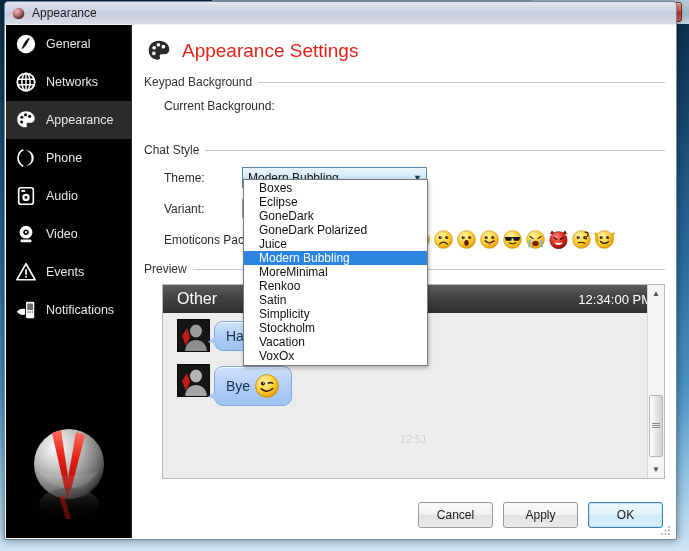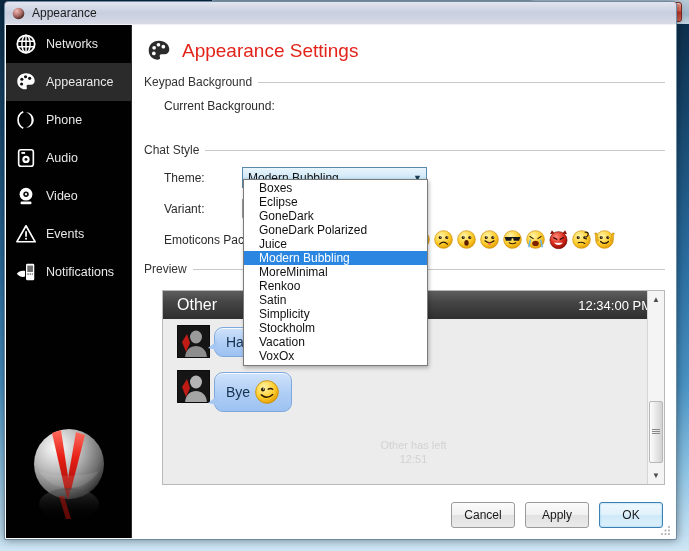--- a/index.html
+++ b/index.html
@@ -149,21 +149,21 @@
   }
   #theme-list .opt.sel { background: #2a86e0; color: #fff; }
 
   
   #emoticons { display: flex; align-items: center; gap: 2px; margin-left: 4px; }
   .emo { width: 21px; height: 21px; flex: none; }
 
   
   #preview-box {
     position: relative;
-    height: 195px; margin-top: 14px; margin-left: 18px;
+    height: 195px; margin-top: 8px; margin-left: 18px;
     border: 1px solid #b9b9b9; background: #ececec;
     overflow: hidden;
   }
   #chat-header {
     height: 28px;
     background: linear-gradient(180deg,#5e5e5e 0%, #454545 40%, #2f2f2f 100%);
     color: #fff; display: flex; align-items: center;
     justify-content: space-between; padding: 0 12px 0 14px;
   }
   #chat-header .who { font-size: 16px; }
@@ -208,21 +208,21 @@
     border: 1px solid #b7b7b7; border-radius: 2px; cursor: pointer;
     display: flex; align-items: center; justify-content: center;
   }
   .grip { width: 8px; height: 6px; }
   .grip div { height: 1px; background: #888; margin-bottom: 1px; }
 
   #footer {
     position: absolute; right: 12px; bottom: 10px;
     display: flex; gap: 10px;
   }
-  #footer .btn { width: 64px; text-align: center; padding: 5px 0; }
+  #footer .btn { width: 75px; text-align: center; padding: 5px 0; }
   #resize-grip { position: absolute; right: 3px; bottom: 2px; width: 12px; height: 12px; }
 </style>
 </head>
 <body>
 
 <div id="bg-window">
   <div class="bgbar"></div>
   <div class="bgstrip"></div>
   <div class="bgchip" style="left:100px;width:58px;"></div>
   <div class="bgchip" style="left:170px;width:62px;"></div>
@@ -247,20 +247,27 @@
       </defs>
       <circle cx="8" cy="8" r="6.2" fill="url(#tlg)"></circle>
     </svg>
     <span class="tl-text">Appearance</span>
   </div>
 
   <div id="body-area">
 
     <div id="sidebar">
 
+      <div class="side-item">
+        <svg class="si-icon" viewBox="0 0 24 24">
+          <circle cx="12" cy="12" r="10" fill="#fff"></circle>
+          <path d="M7 18 C11 16 15 10 16 5 C12 7 9 12 7 18 Z" fill="#111"></path>
+        </svg>
+        <span class="si-label">General</span>
+      </div>
 
       <div class="side-item">
         <svg class="si-icon" viewBox="0 0 24 24">
           <circle cx="12" cy="12" r="9.5" fill="none" stroke="#fff" stroke-width="2"></circle>
           <ellipse cx="12" cy="12" rx="4.5" ry="9.5" fill="none" stroke="#fff" stroke-width="1.6"></ellipse>
           <path d="M2.6 9 H21.4 M2.6 15 H21.4 M12 2.5 V21.5" stroke="#fff" stroke-width="1.6"></path>
         </svg>
         <span class="si-label">Networks</span>
       </div>
 
@@ -679,21 +686,20 @@
                 <circle cx="16" cy="16" r="14" fill="url(#wk)" stroke="#c98b00" stroke-width="1"></circle>
                 <circle cx="11" cy="13" r="2.4" fill="#2b1a00"></circle>
                 <circle cx="11.7" cy="12.2" r=".8" fill="#fff"></circle>
                 <path d="M17.6 12.6 Q20.4 10.8 23 12.6" stroke="#2b1a00" stroke-width="1.8" fill="none" stroke-linecap="round"></path>
                 <path d="M9 19.5 Q16 25.5 23 19" stroke="#2b1a00" stroke-width="1.8" fill="none" stroke-linecap="round"></path>
               </svg>
             </div>
           </div>
 
           <div id="sys-note">
-            <div>Other has left</div>
             <div>12:51</div>
           </div>
 
           <div id="prev-scroll">
             <div class="sb-arrow">▲</div>
             <div class="sb-thumb">
               <div class="grip">
                 <div></div>
                   <div></div>
                   <div></div>

